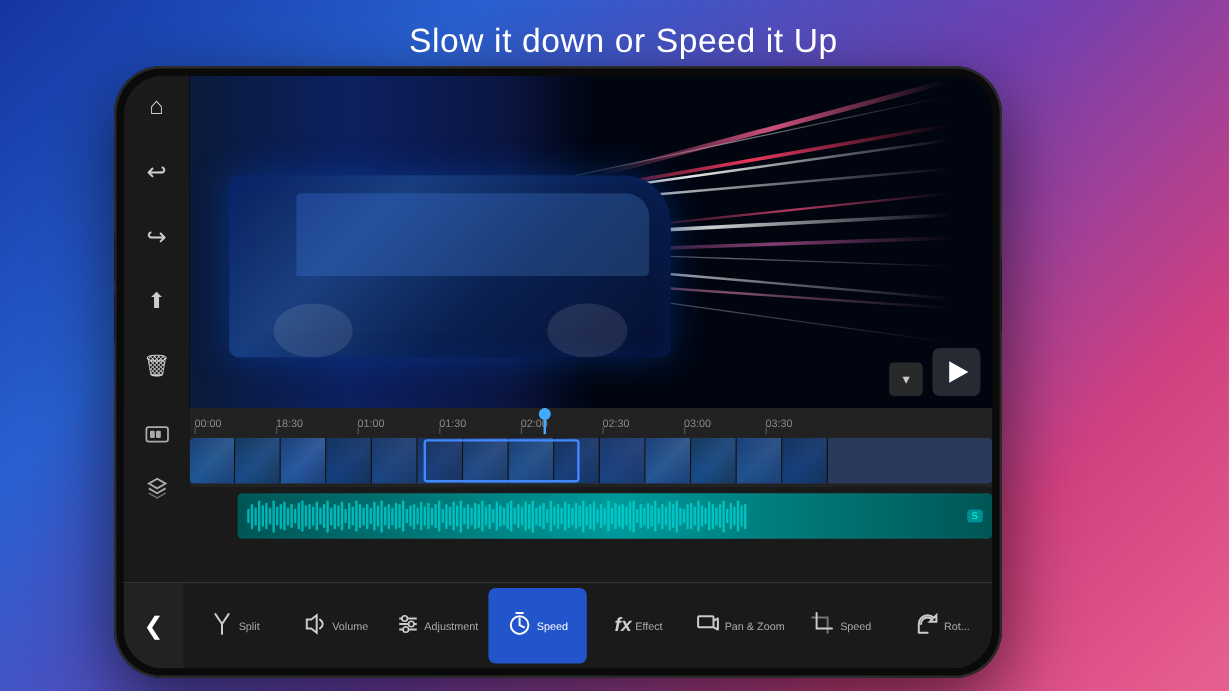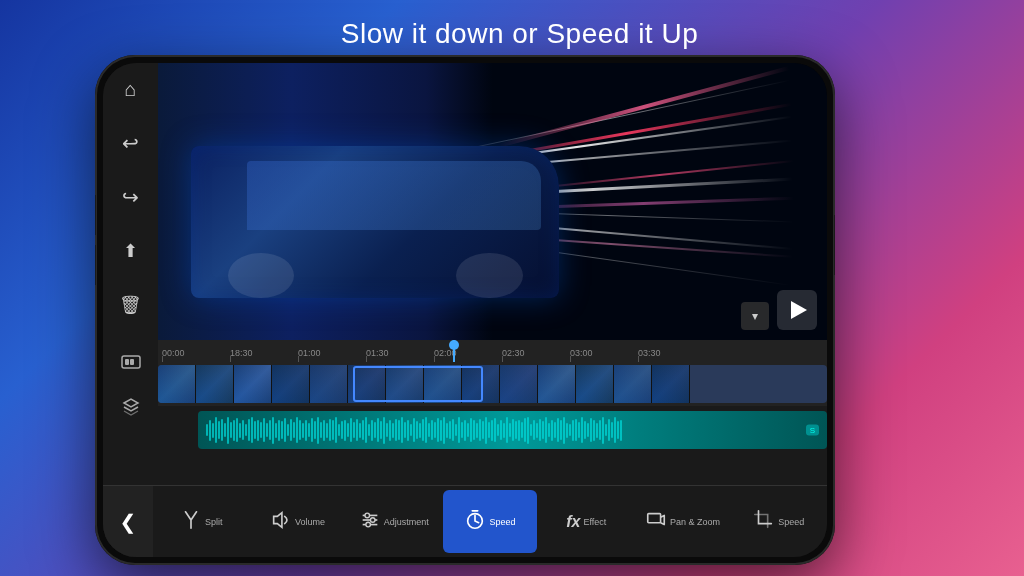--- a/index.html
+++ b/index.html
@@ -763,19 +763,28 @@
           <div class="toolbar-item">
             <div class="toolbar-icon">
               <svg class="icon-svg" viewBox="0 0 24 24" fill="none">
                 <path d="M6 2v14h14" stroke="#ccc" stroke-width="1.8" stroke-linecap="round"></path>
                 <path d="M2 6h14v14" stroke="#ccc" stroke-width="1.8" stroke-linecap="round" opacity="0.5"></path>
               </svg>
             </div>
             <span class="toolbar-label">Speed</span>
           </div>
 
+          <div class="toolbar-item">
+            <div class="toolbar-icon">
+              <svg class="icon-svg" viewBox="0 0 24 24" fill="none">
+                <path d="M4 12c0-4.4 3.6-8 8-8 2.2 0 4.2.9 5.7 2.3L20 4v6h-6l2.3-2.3C15.2 6.7 13.7 6 12 6c-3.3 0-6 2.7-6 6" stroke="#ccc" stroke-width="1.8" stroke-linecap="round"></path>
+                <path d="M4 12v8h8" stroke="#ccc" stroke-width="1.8" stroke-linecap="round" stroke-linejoin="round"></path>
+              </svg>
+            </div>
+            <span class="toolbar-label">Rot...</span>
+          </div>
 
         </div>
       </div>
 
     </div>
   </div>
 </div>
 
 </body></html>

